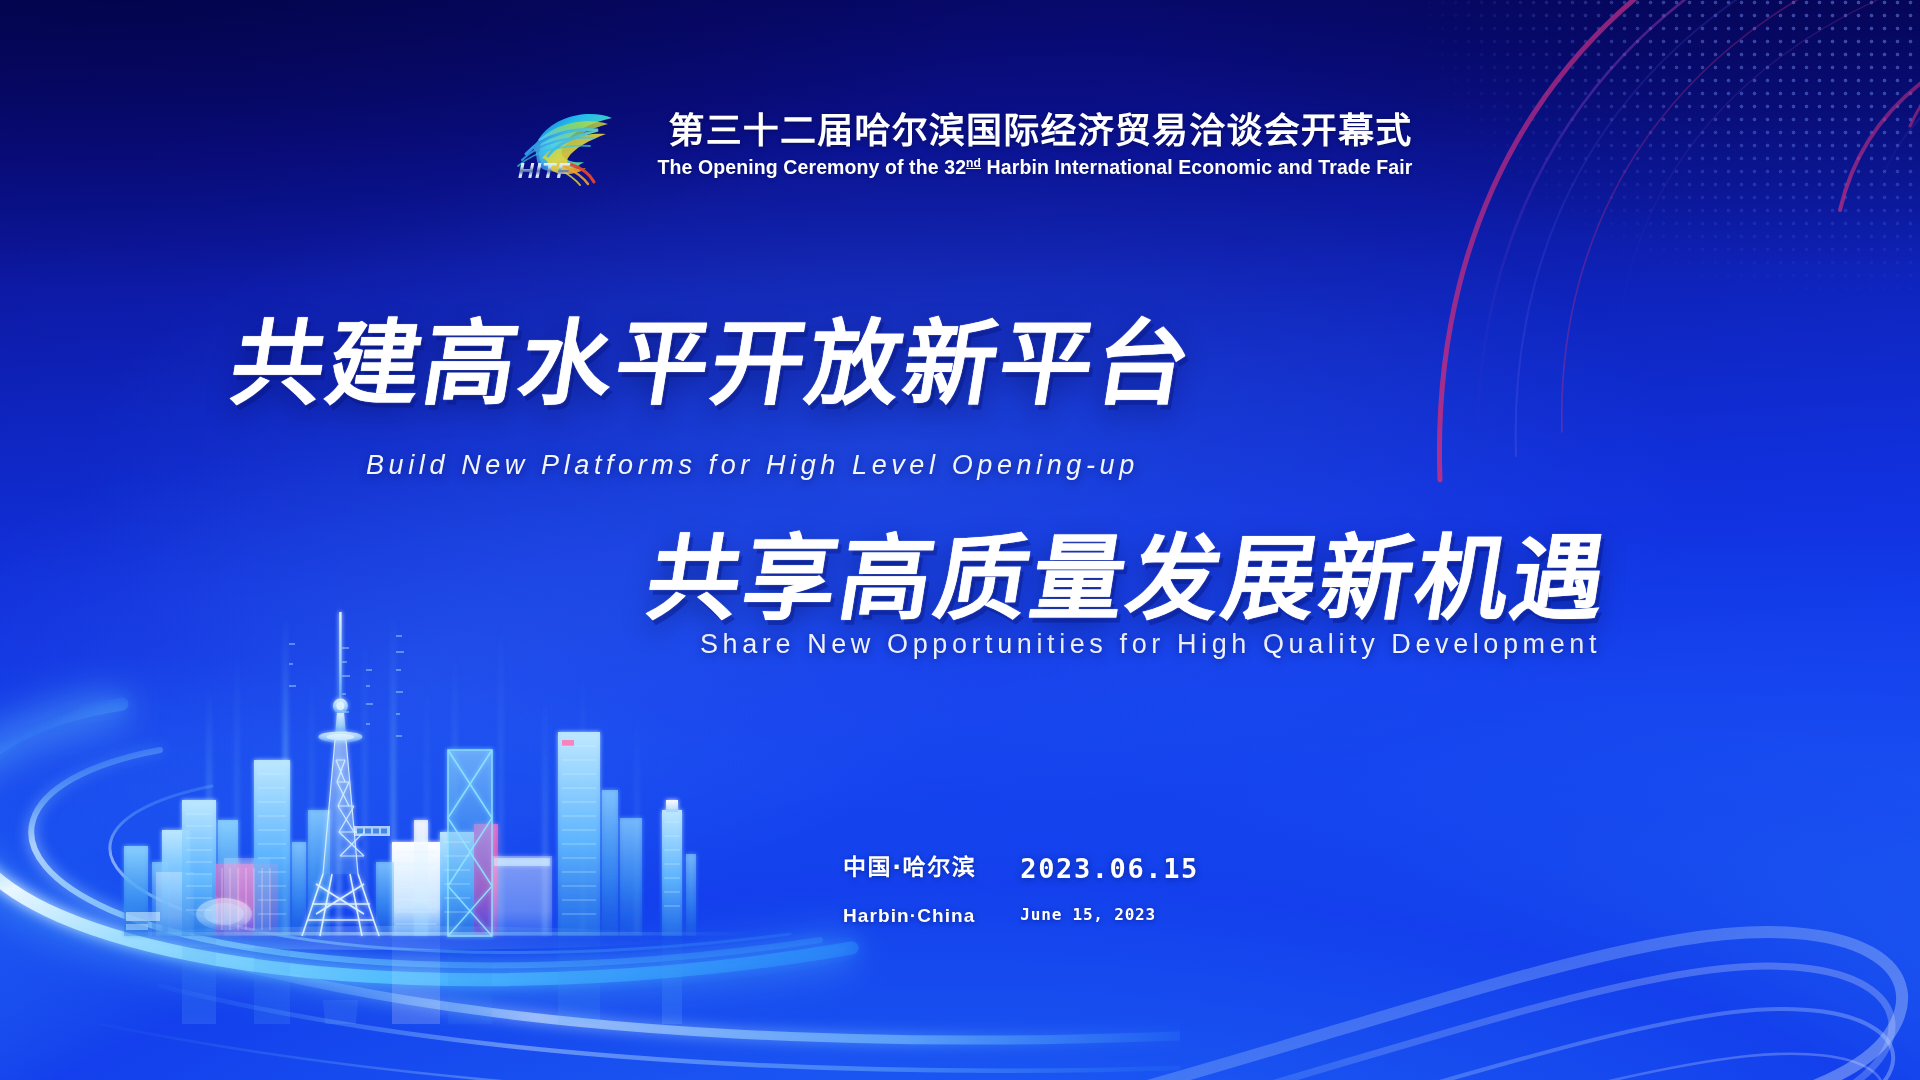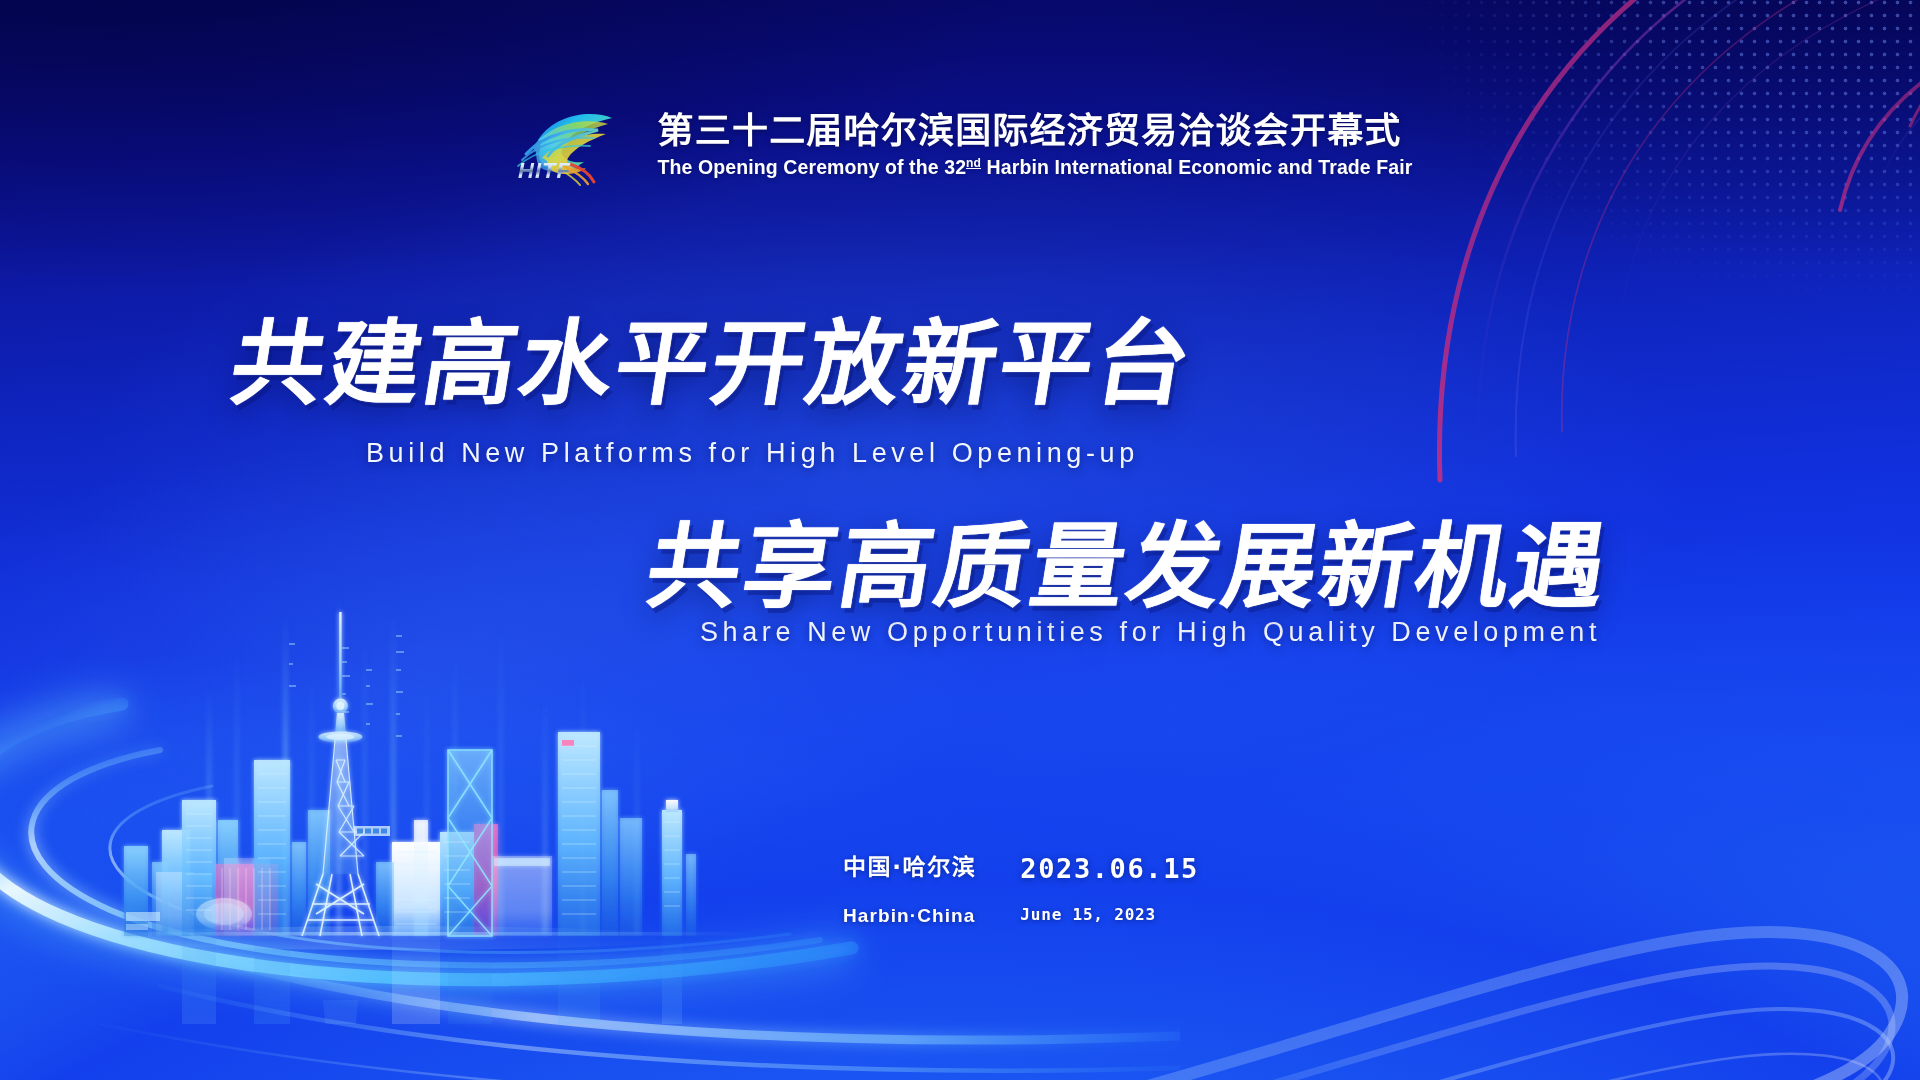--- a/index.html
+++ b/index.html
@@ -111,21 +111,21 @@
   .logo-mark {
     width: 128px;
     height: 82px;
     flex: 0 0 auto;
     position: relative;
   }
 
   .header-text {
     display: flex;
     flex-direction: column;
-    align-items: flex-start;
+    align-items: flex-end;
     justify-content: center;
   }
 
   .header-cn {
     font-family: "DejaVu Sans", "Liberation Sans", sans-serif;
     font-size: 36px;
     font-weight: 700;
     color: #ffffff;
     letter-spacing: 1.2px;
     line-height: 1.12;
@@ -181,21 +181,21 @@
     font-family: "Liberation Sans", sans-serif;
     font-weight: 400;
     font-size: 27px;
     color: #f2f6ff;
     letter-spacing: 4.6px;
     white-space: nowrap;
     text-shadow: 0 2px 9px rgba(5,15,90,0.55);
   }
 
   .row-1 { padding-left: 232px; }
-  .row-1-en { padding-left: 366px; margin-top: 27px; }
+  .row-1-en { padding-left: 366px; margin-top: 39px; font-style: italic; }
   .row-2 { padding-left: 648px; margin-top: 52px; }
   .row-2-en { padding-left: 700px; margin-top: 3px; }
 
   
   .meta {
     position: absolute;
     top: 853px;
     left: 843px;
     display: flex;
     align-items: flex-start;

